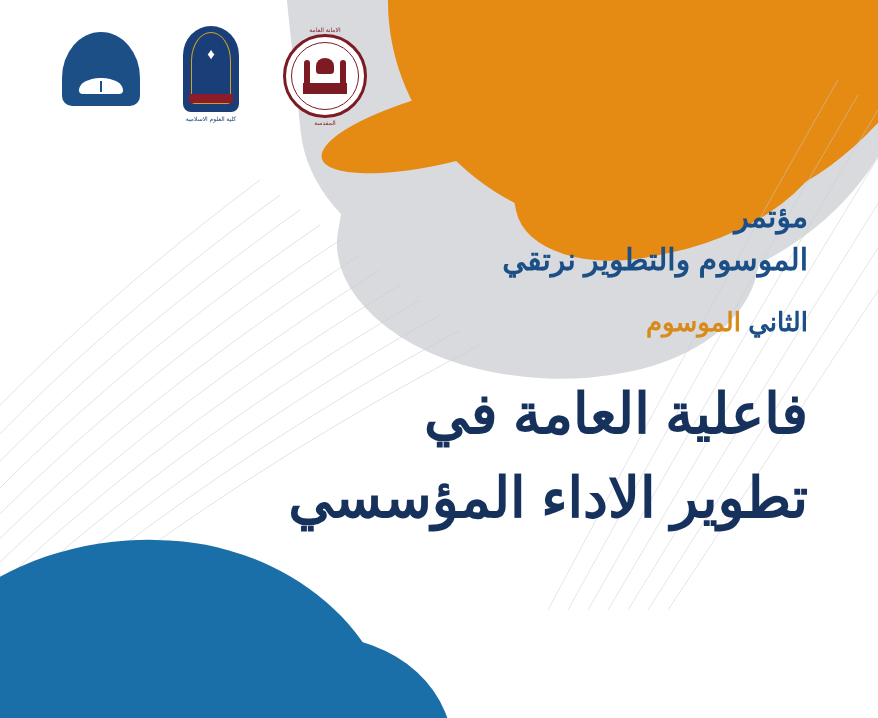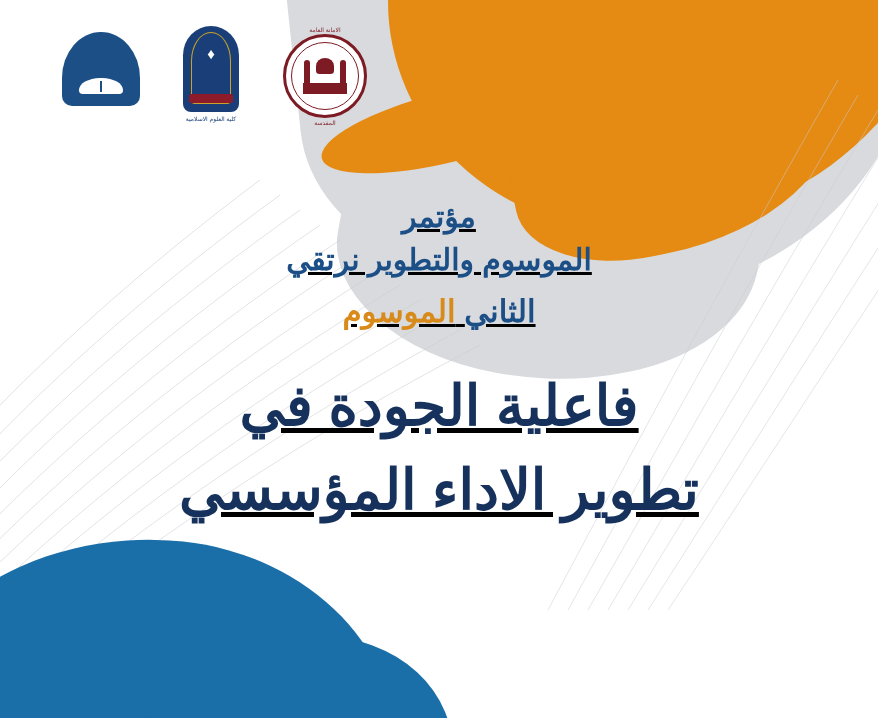--- a/index.html
+++ b/index.html
@@ -283,36 +283,35 @@
     background: #1b4f86;
     transform: translateX(-50%);
   }
 
   
   .text-block {
     position: absolute;
     top: 196px;
     left: 0;
     right: 0;
-    text-align: center;
+    text-align: right;
     z-index: 5;
     padding: 0 70px;
     box-sizing: border-box;
-    text-decoration: underline;
   }
   .line-conf {
     font-size: 30px;
     font-weight: bold;
     color: #1b4f86;
     line-height: 1.42;
     letter-spacing: 0;
   }
   .line-second {
-    margin-top: 12px;
-    font-size: 31px;
+    margin-top: 26px;
+    font-size: 26px;
     font-weight: bold;
     color: #d88a1a;
   }
   .line-second .ordinal { color: #1b4f86; }
   .title-main {
     margin-top: 36px;
     font-size: 56px;
     font-weight: bold;
     color: #16325c;
     line-height: 1.42;
@@ -399,17 +398,17 @@
 
   <div class="text-block">
     <div class="line-conf">مؤتمر</div>
     <div class="line-conf">الموسوم والتطوير نرتقي</div>
 
     <div class="line-second">
       <span class="ordinal">الثاني</span>
       <span>الموسوم</span>
     </div>
 
-    <div class="title-main">فاعلية الجودة في</div>
+    <div class="title-main">فاعلية العامة في</div>
     <div class="title-main" style="margin-top:4px">تطوير الاداء المؤسسي</div>
   </div>
 
 </div>
 
 </body></html>

